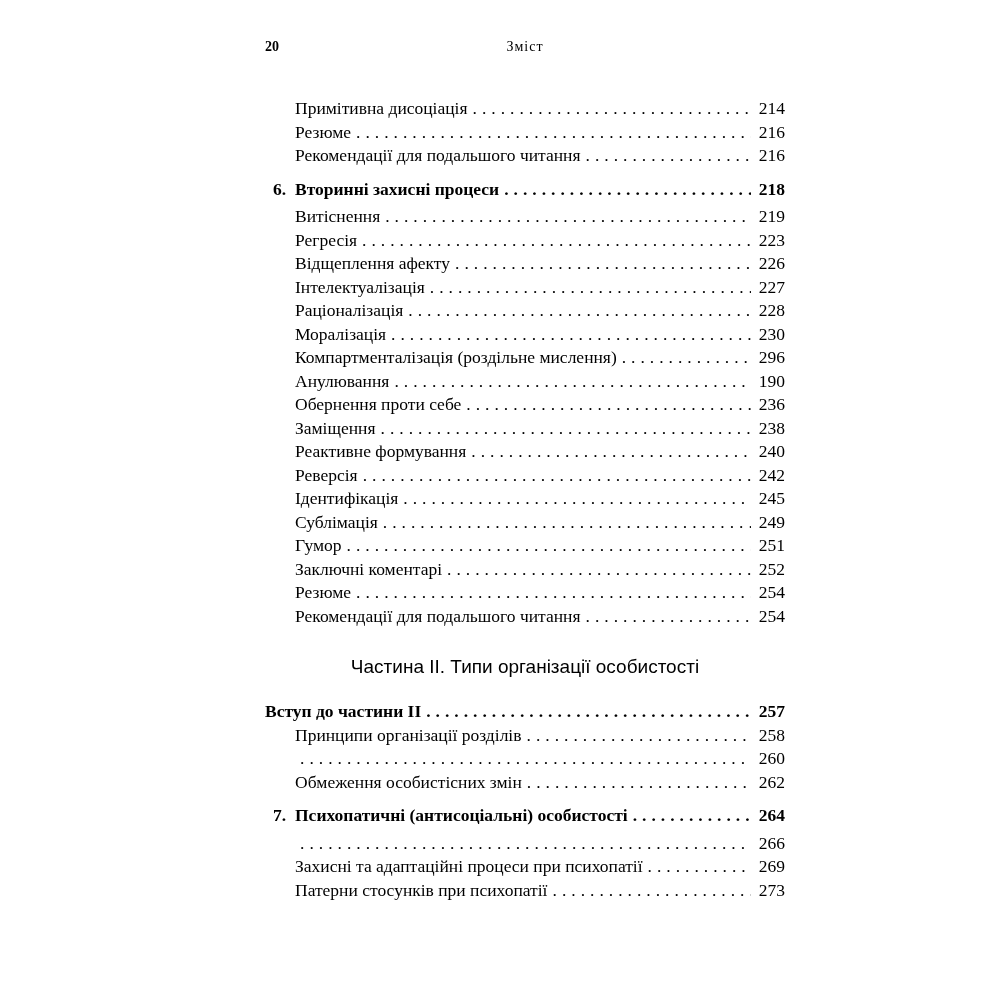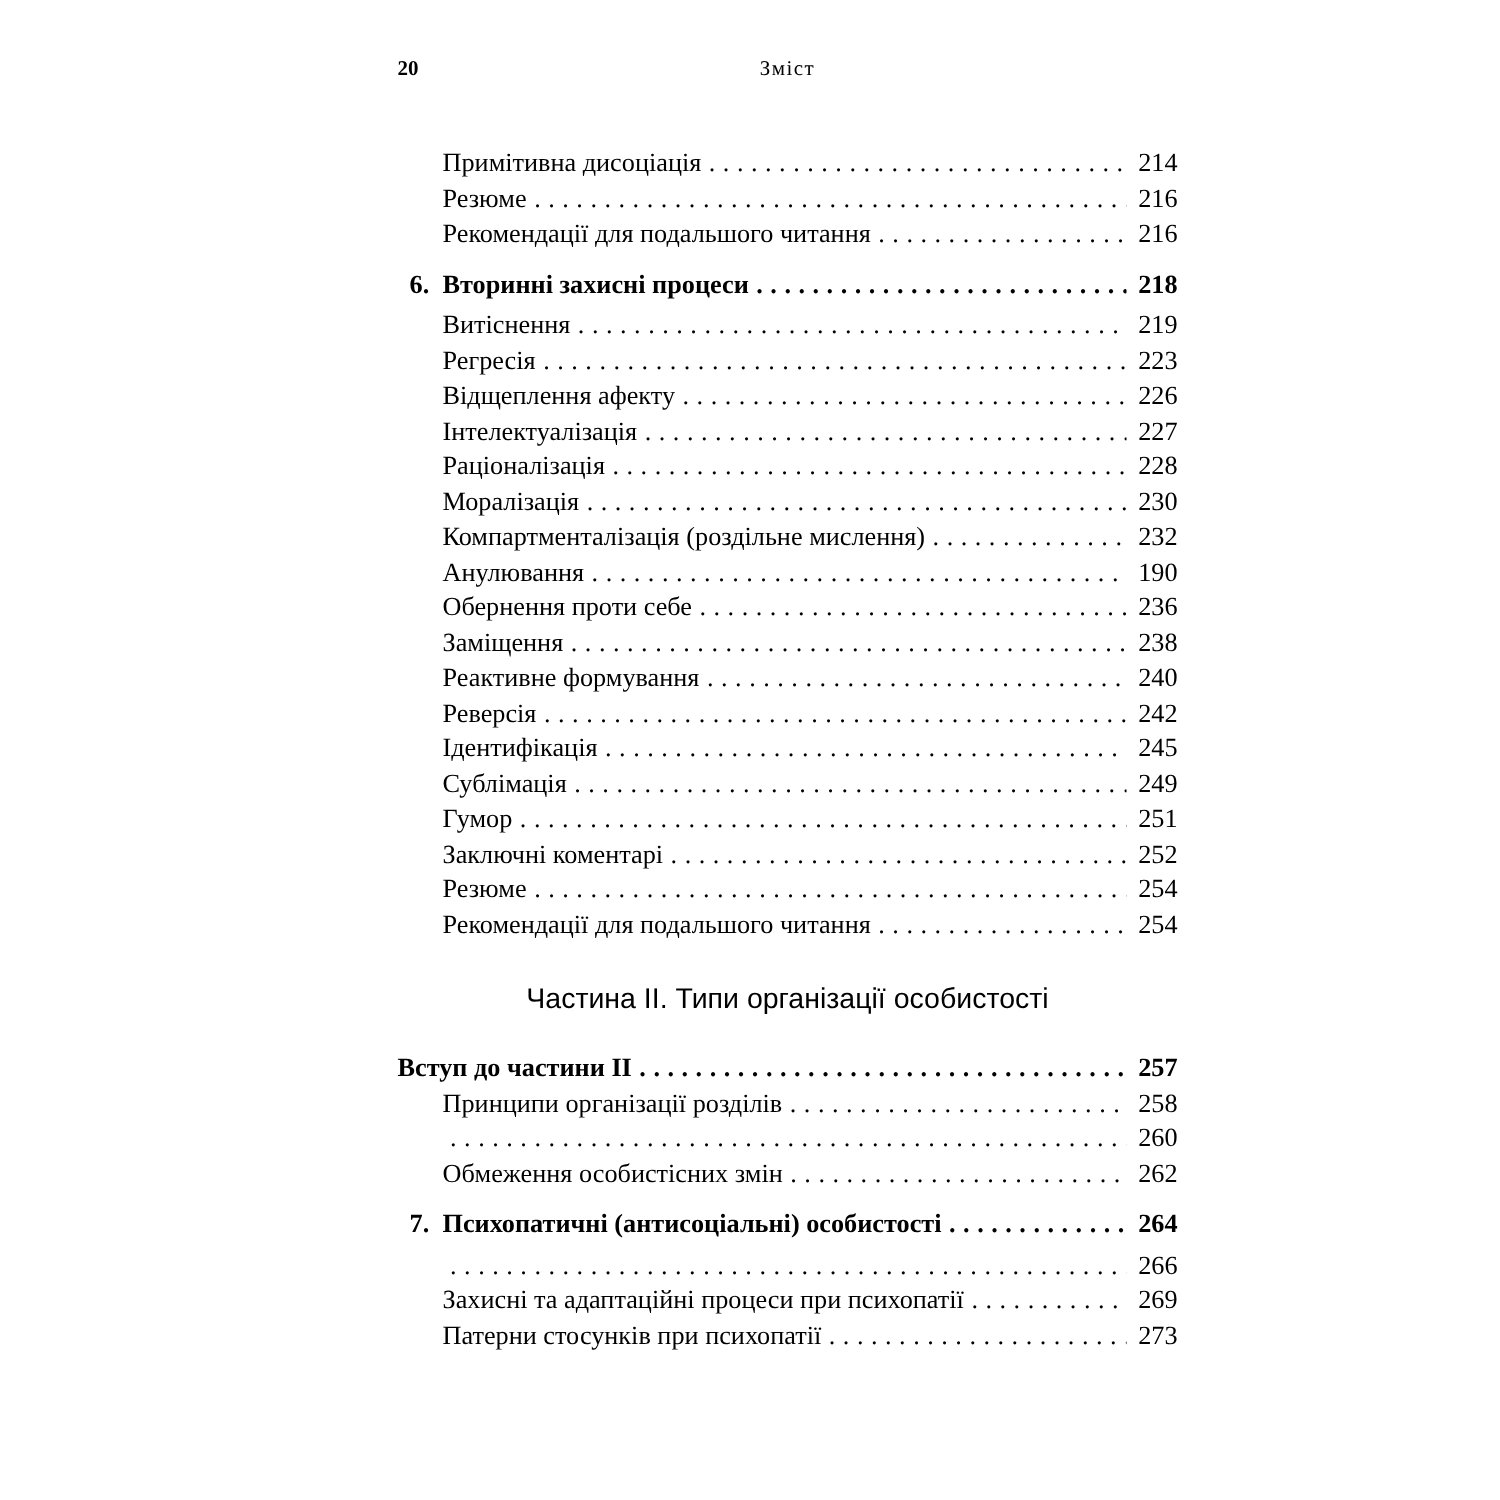--- a/index.html
+++ b/index.html
@@ -132,21 +132,21 @@
         <span class="page-ref">228</span>
       </div>
       <div class="row sub">
         <span class="label">Моралізація</span>
         <span class="dots">......................................................................................................................................................</span>
         <span class="page-ref">230</span>
       </div>
       <div class="row sub">
         <span class="label">Компартменталізація (роздільне мислення)</span>
         <span class="dots">......................................................................................................................................................</span>
-        <span class="page-ref">232</span>
+        <span class="page-ref">296</span>
       </div>
       <div class="row sub">
         <span class="label">Анулювання</span>
         <span class="dots">......................................................................................................................................................</span>
         <span class="page-ref">190</span>
       </div>
       <div class="row sub">
         <span class="label">Обернення проти себе</span>
         <span class="dots">......................................................................................................................................................</span>
         <span class="page-ref">236</span>

